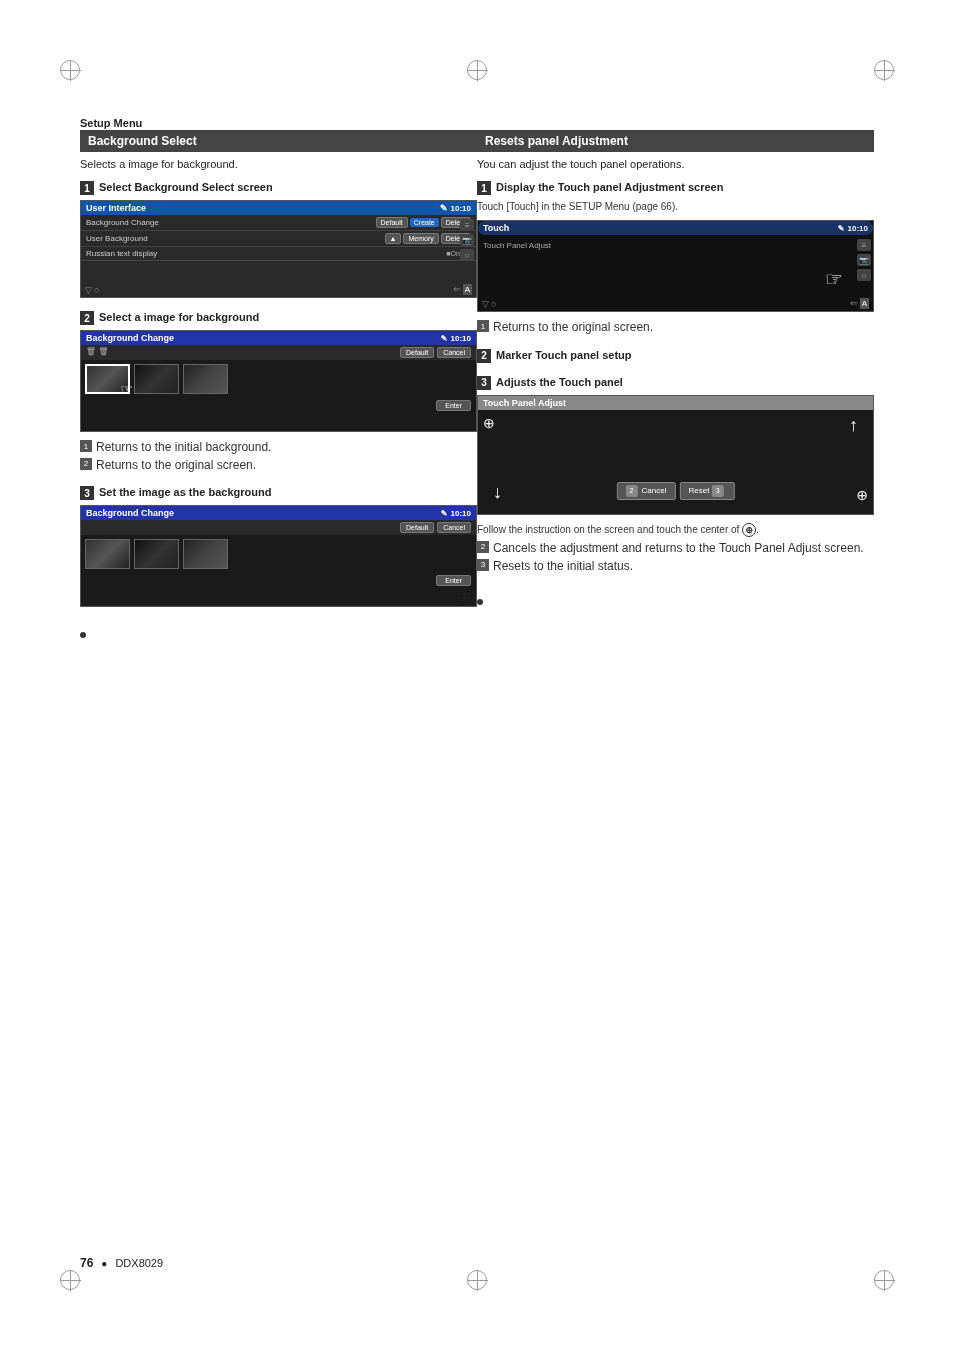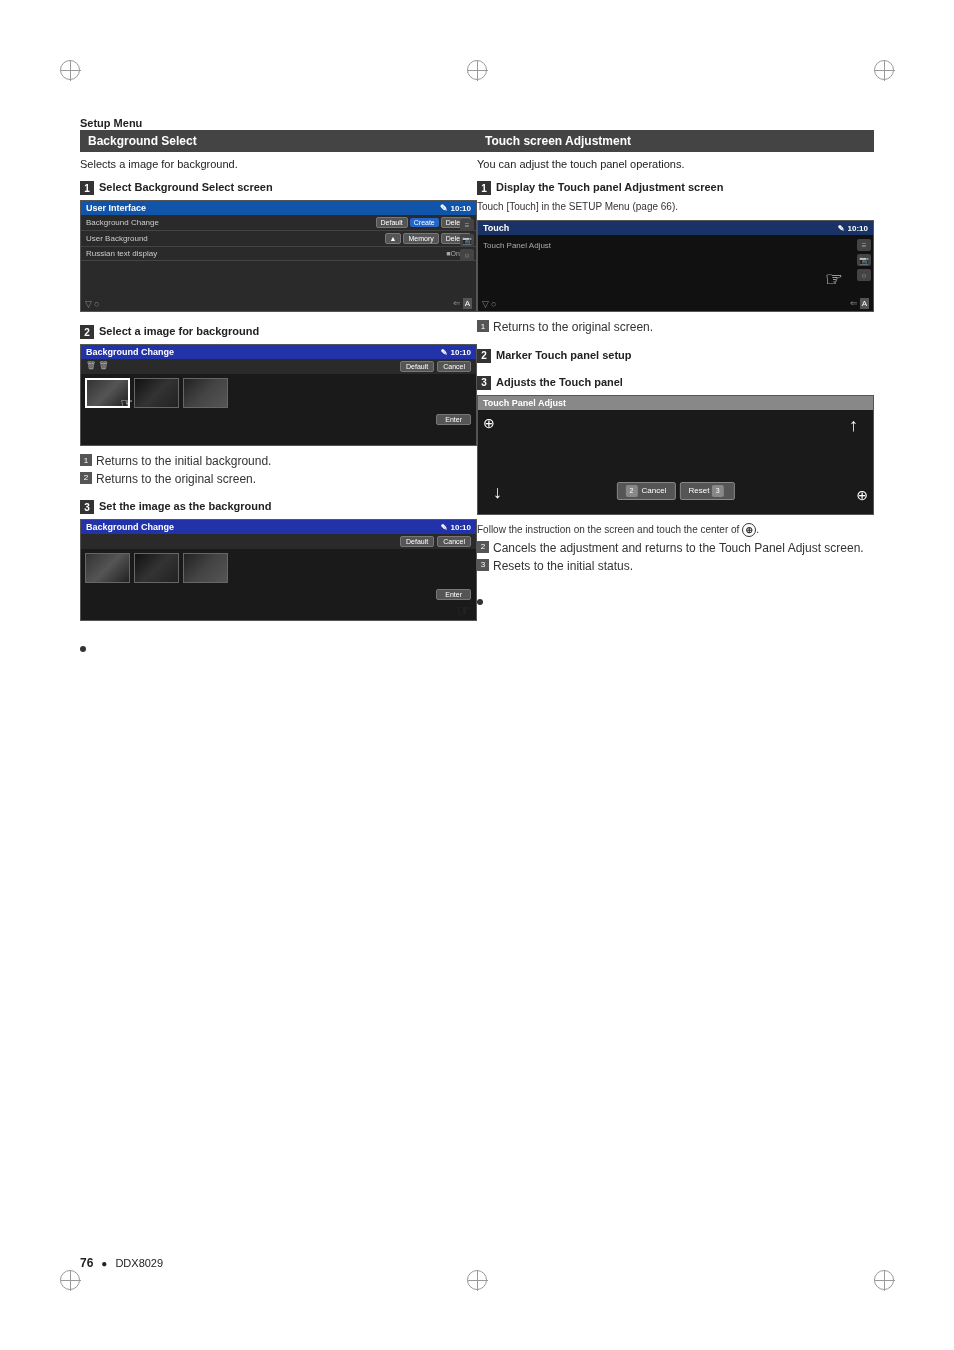--- a/index.html
+++ b/index.html
@@ -120,21 +120,21 @@
     .screen-mockup {
       background: #1a1a1a;
       border: 1px solid #555;
       position: relative;
       margin-bottom: 8px;
     }
 
     
     .ui-screen {
       width: 100%;
-      height: 110px;
+      height: 96px;
       background: #2a2a2a;
       position: relative;
       overflow: hidden;
     }
     .ui-screen-header {
       background: #1155aa;
       color: #fff;
       font-size: 9px;
       font-weight: bold;
       padding: 2px 5px;
@@ -316,20 +316,21 @@
       overflow: hidden;
     }
     .touch-screen-header {
       background: #1a3366;
       color: #fff;
       font-size: 9px;
       font-weight: bold;
       padding: 2px 5px;
       display: flex;
       justify-content: space-between;
+      border-radius: 7px;
     }
     .touch-right-icons {
       position: absolute;
       right: 2px;
       top: 18px;
       display: flex;
       flex-direction: column;
       gap: 3px;
     }
 
@@ -625,21 +626,21 @@
         </div>
       </div>
 
       <div style="margin-top:20px;">
         <span class="bullet-dot"></span>
       </div>
     </div>
 
     <div class="col-right">
       <div class="section-header">
-        <span>Touch screen Adjustment</span>
+        <span>Resets panel Adjustment</span>
       </div>
       <p class="section-intro">You can adjust the touch panel operations.</p>
 
       <div class="step-section">
         <div class="step-label">
           <span class="step-num">1</span>
           <span class="step-text">Display the Touch panel Adjustment screen</span>
         </div>
         <p class="sub-text">Touch [Touch] in the SETUP Menu (page 66).</p>
 

